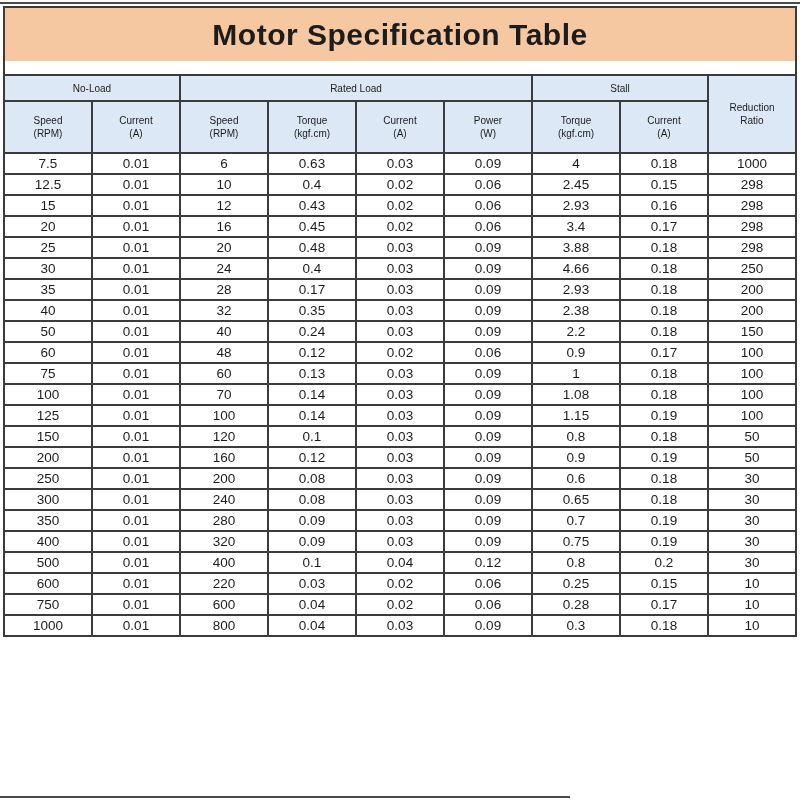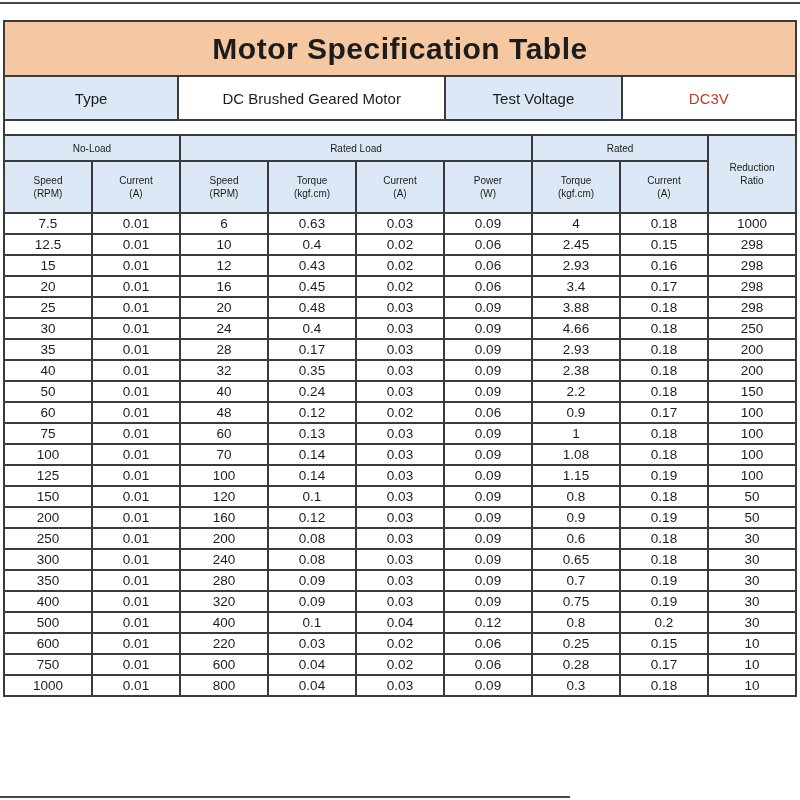--- a/index.html
+++ b/index.html
@@ -14,21 +14,21 @@
 
   .scan-line-top {
     position: absolute; top: 2px; left: 0; width: 800px; height: 2px;
     background: #4a4a4a;
   }
   .scan-line-bottom {
     position: absolute; top: 796px; left: 0; width: 570px; height: 2px;
     background: #4a4a4a;
   }
 
-  .sheet { position: absolute; left: 3px; top: 20px; width: 794px; }
+  .sheet { position: absolute; left: 3px; top: 6px; width: 794px; }
 
   .title-bar {
     border: 2px solid #3b3b3b;
     background: #f5c8a1;
     height: 57px;
     display: flex; align-items: center; justify-content: center;
     font-size: 30px; font-weight: bold; letter-spacing: 0.5px;
   }
 
   table { width: 100%; border-collapse: collapse; table-layout: fixed; }
@@ -65,26 +65,20 @@
 <div class="page">
   <div class="scan-line-top"></div>
   <div class="scan-line-bottom"></div>
 
   <div class="sheet">
 
     <div class="title-bar">Motor Specification Table</div>
 
     <table class="info-table">
       <tbody>
-      <tr>
-        <td class="lbl c1">Type</td>
-        <td class="val c2">DC Brushed Geared Motor</td>
-        <td class="lbl c3">Test Voltage</td>
-        <td class="val c4 red-value">DC3V</td>
-      </tr>
     </tbody>
       </table>
 
     <div class="spacer"></div>
 
     <table class="main-table">
       <colgroup>
         <col>
           <col>
           <col>
@@ -92,21 +86,21 @@
           <col>
           <col>
           <col>
           <col>
           <col>
       </colgroup>
       <thead>
         <tr class="group-row">
             <th colspan="2">No-Load</th>
             <th colspan="4">Rated Load</th>
-            <th colspan="2">Rated</th>
+            <th colspan="2">Stall</th>
             <th rowspan="2" class="rr">Reduction<br>Ratio</th>
           </tr>
         <tr class="sub-row">
             <th>Speed<br>(RPM)</th>
             <th>Current<br>(A)</th>
             <th>Speed<br>(RPM)</th>
             <th>Torque<br>(kgf.cm)</th>
             <th>Current<br>(A)</th>
             <th>Power<br>(W)</th>
             <th>Torque<br>(kgf.cm)</th>

